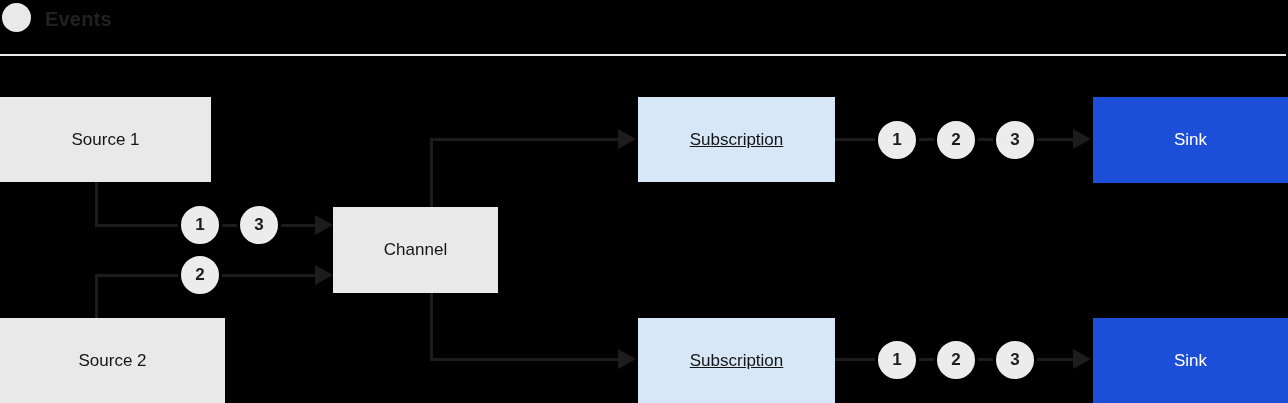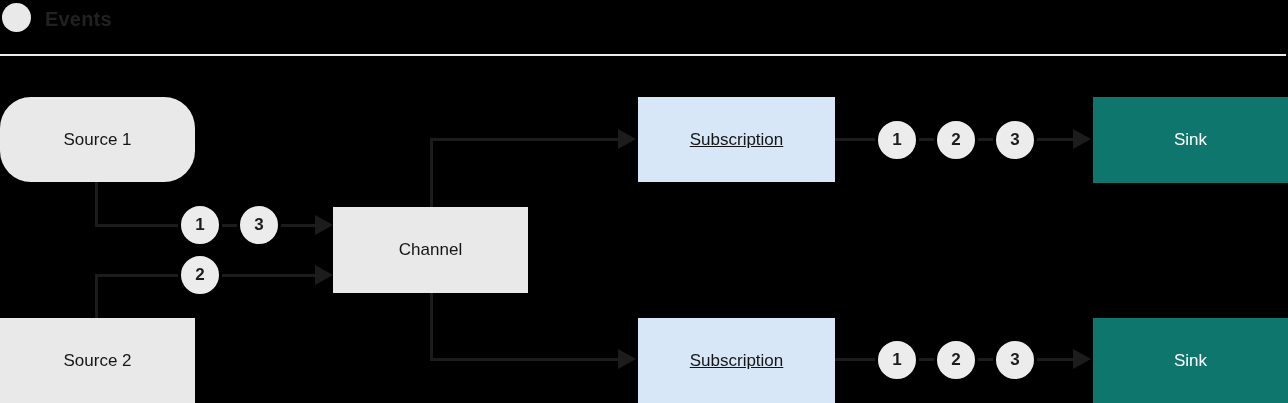--- a/index.html
+++ b/index.html
@@ -41,24 +41,24 @@
   .box {
     position: absolute;
     display: flex;
     align-items: center;
     justify-content: center;
     font-size: 17px;
     color: #151515;
   }
   .box.gray  { background: #e9e9e9; }
   .box.lblue { background: #d7e7f8; text-decoration: underline; }
-  .box.blue  { background: #0f766e; color: #ffffff; }
-  #source1        { left: 0;      top: 97px;  width: 195px; height: 85px; border-radius: 31px; }
-  #source2        { left: 0;      top: 318px; width: 195px; height: 85px; text-align: center; }
-  #channel        { left: 333px;  top: 207px; width: 195px; height: 86px; text-align: right; }
+  .box.blue  { background: #1d4ed8; color: #ffffff; }
+  #source1        { left: 0;      top: 97px;  width: 211px; height: 85px; }
+  #source2        { left: 0;      top: 318px; width: 225px; height: 85px; text-align: center; }
+  #channel        { left: 333px;  top: 207px; width: 165px; height: 86px; text-align: right; }
   #subscription-top    { left: 638px;  top: 97px;  width: 197px; height: 85px; }
   #subscription-bottom { left: 638px;  top: 318px; width: 197px; height: 85px; }
   #sink-top       { left: 1093px; top: 97px;  width: 195px; height: 86px; }
   #sink-bottom    { left: 1093px; top: 318px; width: 195px; height: 85px; }
   
   .line {
     position: absolute;
     background: #1c1c1c;
   }
   .arrow {

